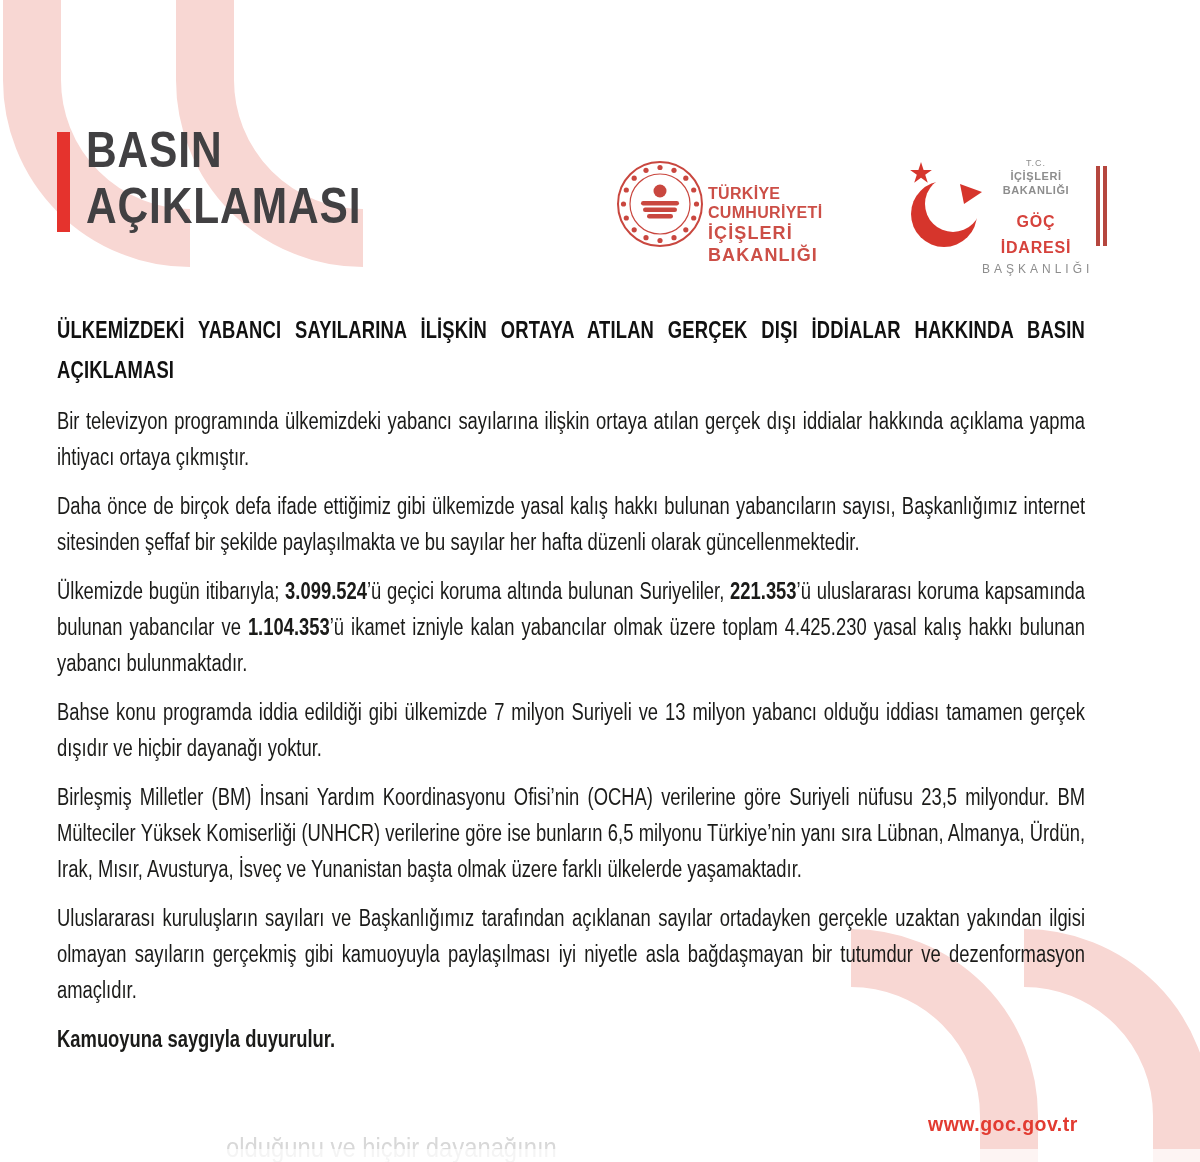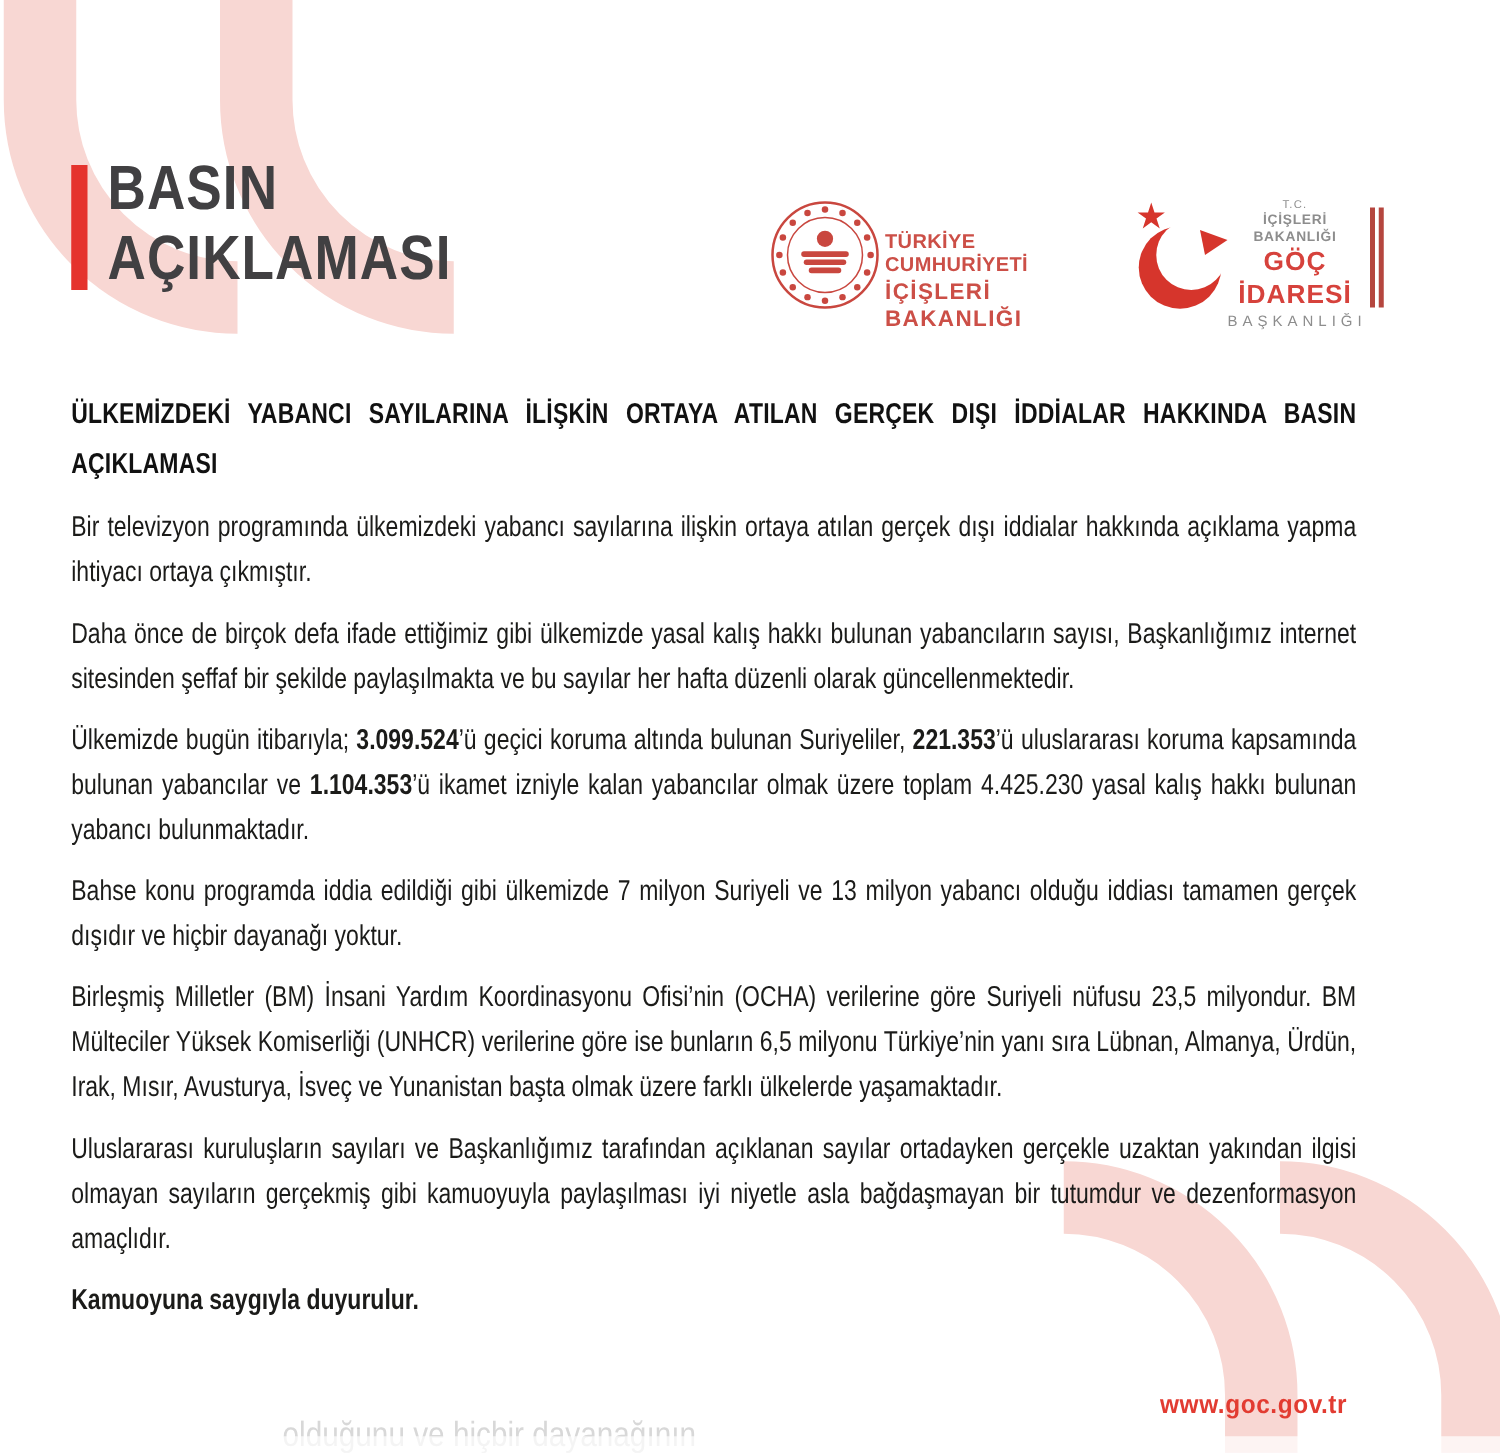--- a/index.html
+++ b/index.html
@@ -23,21 +23,21 @@
   
   .min-logo{position:absolute;left:616px;top:160px;width:250px;height:90px;}
   .min-text{position:absolute;left:92px;top:24px;width:170px;color:#cc4f47;font-weight:bold;}
   .min-text .l1{font-size:16px;letter-spacing:.3px;line-height:19px;}
   .min-text .l2{font-size:18px;letter-spacing:1.1px;line-height:22px;}
   
   .goc-logo{position:absolute;left:900px;top:150px;width:216px;height:110px;}
   .goc-text{position:absolute;left:82px;top:8px;width:108px;text-align:center;color:#8d8d8d;}
   .goc-text .g1{font-size:9px;letter-spacing:1px;line-height:11px;}
   .goc-text .g2{font-size:11px;font-weight:bold;letter-spacing:.6px;line-height:14px;}
-  .goc-text .g3{font-size:21px;font-weight:bold;color:#d6423c;letter-spacing:.8px;line-height:26px;margin-top:0;}
+  .goc-text .g3{font-size:16px;font-weight:bold;color:#d6423c;letter-spacing:.8px;line-height:26px;margin-top:12px;}
   .goc-text .g4{font-size:12px;letter-spacing:4px;line-height:17px;color:#8d8d8d;}
   .goc-bars{position:absolute;left:196px;top:16px;height:80px;display:flex;gap:3px;}
   .goc-bars i{display:block;width:4px;height:80px;background:#b5463e;}
   
   .body-col{
     position:absolute;left:57px;top:310px;width:1285px;
     transform:scaleX(0.8);transform-origin:0 0;
     color:#1b1b19;
   }
   .doc-heading{

